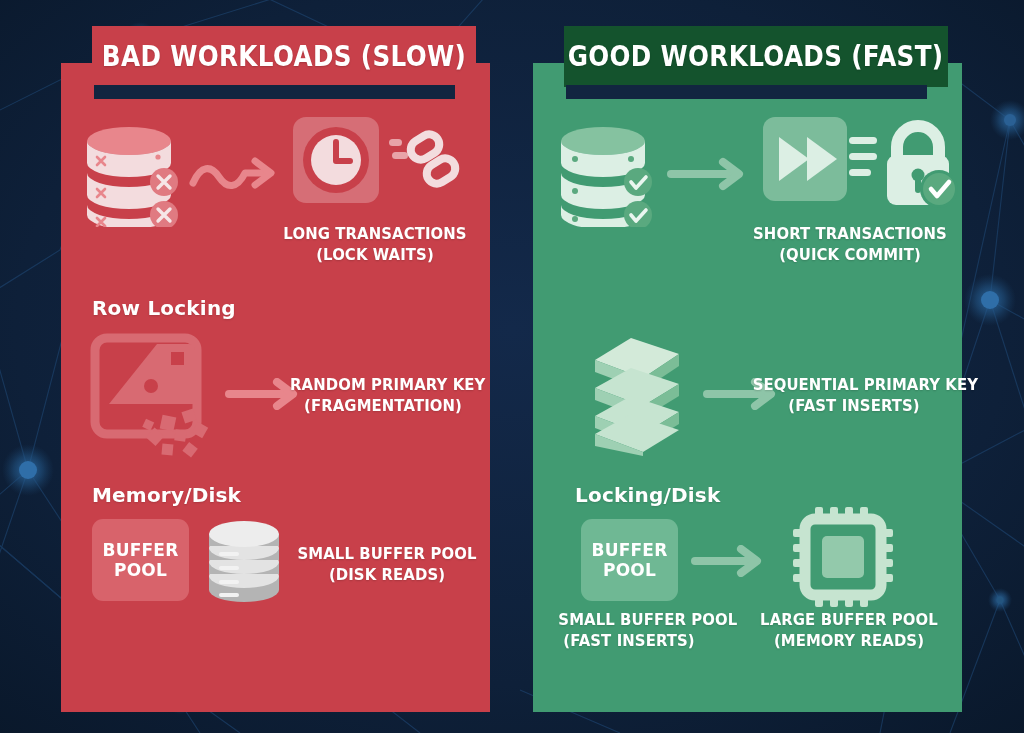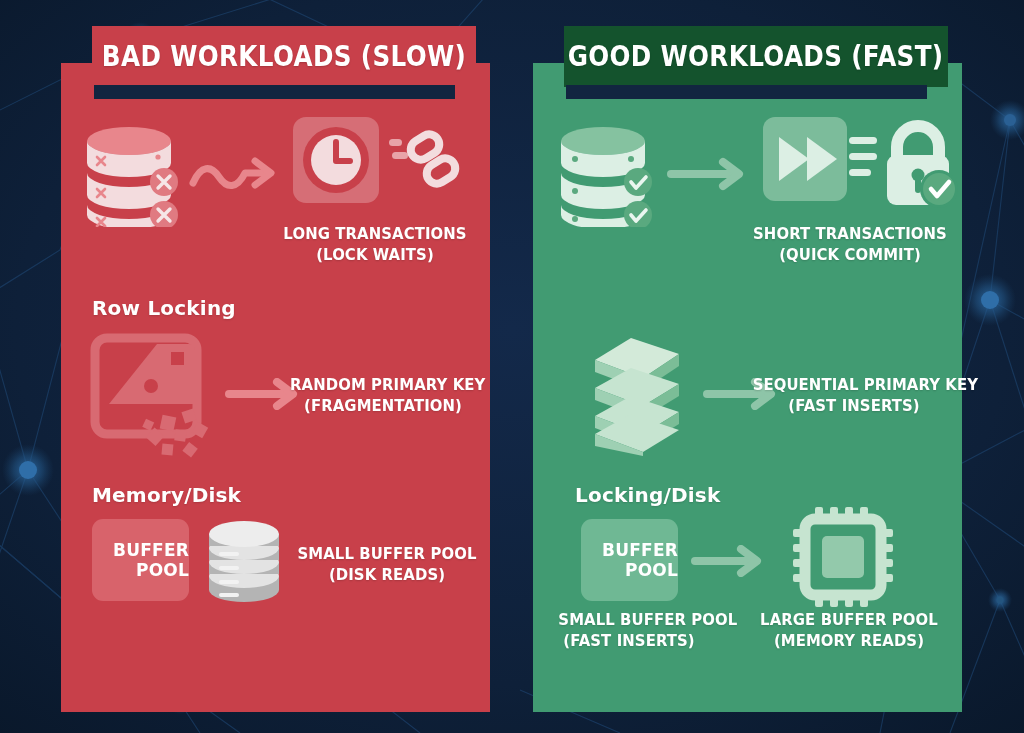--- a/index.html
+++ b/index.html
@@ -81,21 +81,21 @@
   .caption .l2 { display:block; }
 
   .icon { position:absolute; }
 
   
   .bp-tile {
     position:absolute;
     width:97px; height:82px;
     border-radius:11px;
     display:flex; flex-direction:column;
-    align-items:flex-end; justify-content:center;
+    align-items:center; justify-content:center;
   }
   .bad  .bp-tile { background:#d8636b; }
   .good .bp-tile { background:#6fb894; }
   .bp-tile span {
     color:#ffffff;
     font-family:"DejaVu Sans", sans-serif;
     font-weight:bold;
     font-size:17px;
     line-height:1.18;
     letter-spacing:0.2px;

